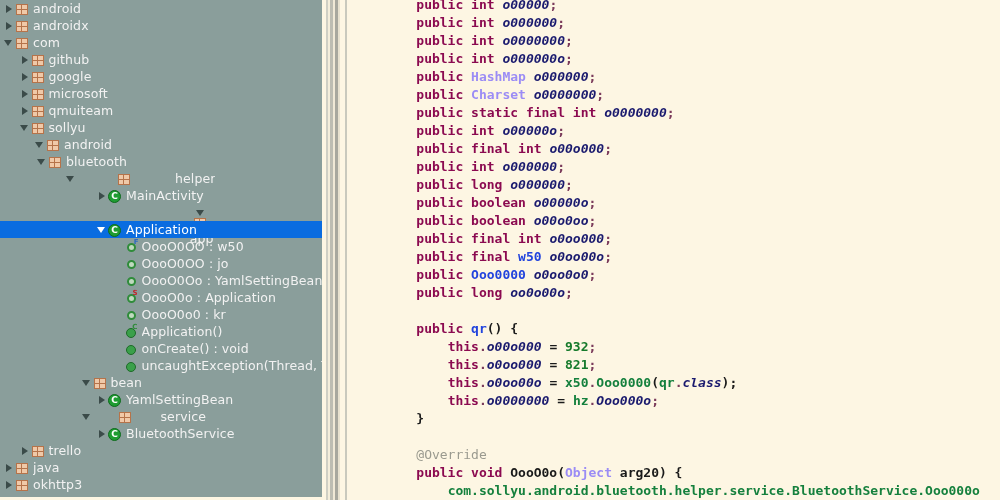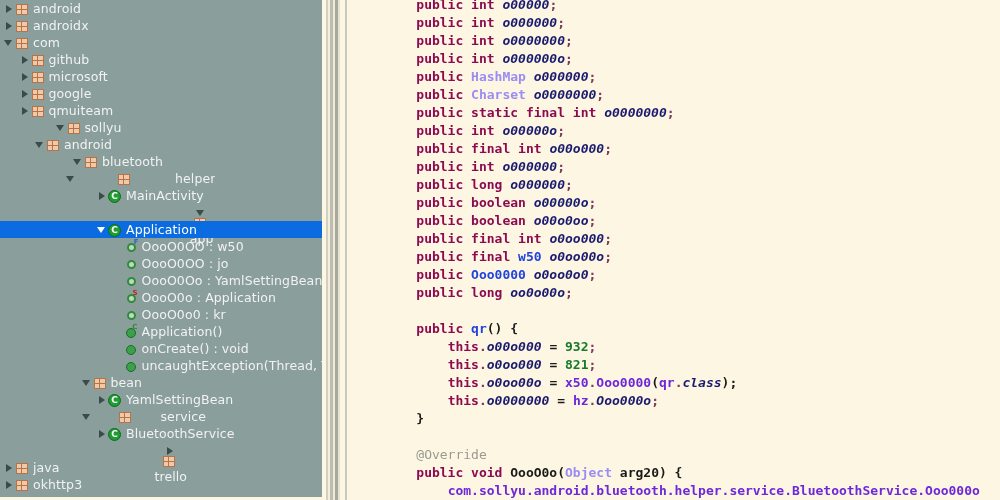--- a/index.html
+++ b/index.html
@@ -121,21 +121,21 @@
     line-height:18px;
     white-space:pre;
   }
   .ln{height:18px;white-space:pre;}
   .kw{color:#8b0a50;font-weight:bold;}
   .typ{color:#9b8cf5;font-weight:bold;}
   .typ2{color:#2244dd;font-weight:bold;}
   .id{color:#1a1a6e;font-style:italic;font-weight:bold;}
   .plain{color:#1a1a1a;font-weight:bold;}
   .num{color:#167a2b;font-weight:bold;}
-  .ref{color:#6d28d9;font-weight:bold;}
+  .ref{color:#15803d;font-weight:bold;}
   .anno{color:#9a9a8f;font-weight:normal;}
   .pnc{color:#7a3a5a;font-weight:bold;}
 </style>
 </head>
 <body>
 
 <div id="app">
 
   <div id="tree-panel">
       <div class="tree-row" style="padding-left: 4px;">
@@ -164,51 +164,51 @@
         <div class="ticon">
           <div class="ic-package"></div>
         </div>
         <span class="tree-label">github</span>
       </div>
       <div class="tree-row" style="padding-left: 19.5px;">
         <div class="twisty collapsed"></div>
         <div class="ticon">
           <div class="ic-package"></div>
         </div>
+        <span class="tree-label">google</span>
+      </div>
+      <div class="tree-row" style="padding-left: 19.5px;">
+        <div class="twisty collapsed"></div>
+        <div class="ticon">
+          <div class="ic-package"></div>
+        </div>
         <span class="tree-label">microsoft</span>
       </div>
       <div class="tree-row" style="padding-left: 19.5px;">
         <div class="twisty collapsed"></div>
         <div class="ticon">
           <div class="ic-package"></div>
         </div>
-        <span class="tree-label">google</span>
-      </div>
-      <div class="tree-row" style="padding-left: 19.5px;">
-        <div class="twisty collapsed"></div>
-        <div class="ticon">
-          <div class="ic-package"></div>
-        </div>
         <span class="tree-label">qmuiteam</span>
       </div>
-      <div class="tree-row" style="padding-left: 19.5px; margin-left: 36px;">
+      <div class="tree-row" style="padding-left: 19.5px;">
         <div class="twisty expanded"></div>
         <div class="ticon">
           <div class="ic-package"></div>
         </div>
         <span class="tree-label">sollyu</span>
       </div>
       <div class="tree-row" style="padding-left: 35px;">
         <div class="twisty expanded"></div>
         <div class="ticon">
           <div class="ic-package"></div>
         </div>
         <span class="tree-label">android</span>
       </div>
-      <div class="tree-row" style="padding-left: 73px;">
+      <div class="tree-row" style="padding-left: 37px;">
         <div class="twisty expanded"></div>
         <div class="ticon">
           <div class="ic-package"></div>
         </div>
         <span class="tree-label">bluetooth</span>
       </div>
       <div class="tree-row" style="padding-left: 66px; gap: 40px;">
         <div class="twisty expanded"></div>
         <div class="ticon">
           <div class="ic-package"></div>
@@ -316,21 +316,21 @@
         </div>
         <span class="tree-label">service</span>
       </div>
       <div class="tree-row" style="padding-left: 97px;">
         <div class="twisty collapsed"></div>
         <div class="ticon">
           <div class="ic-class">C</div>
         </div>
         <span class="tree-label">BluetoothService</span>
       </div>
-      <div class="tree-row" style="padding-left: 19.5px; flex-direction: column;">
+      <div class="tree-row" style="padding-left: 19.5px;">
         <div class="twisty collapsed"></div>
         <div class="ticon">
           <div class="ic-package"></div>
         </div>
         <span class="tree-label">trello</span>
       </div>
       <div class="tree-row" style="padding-left: 4px;">
         <div class="twisty collapsed"></div>
         <div class="ticon">
           <div class="ic-package"></div>

